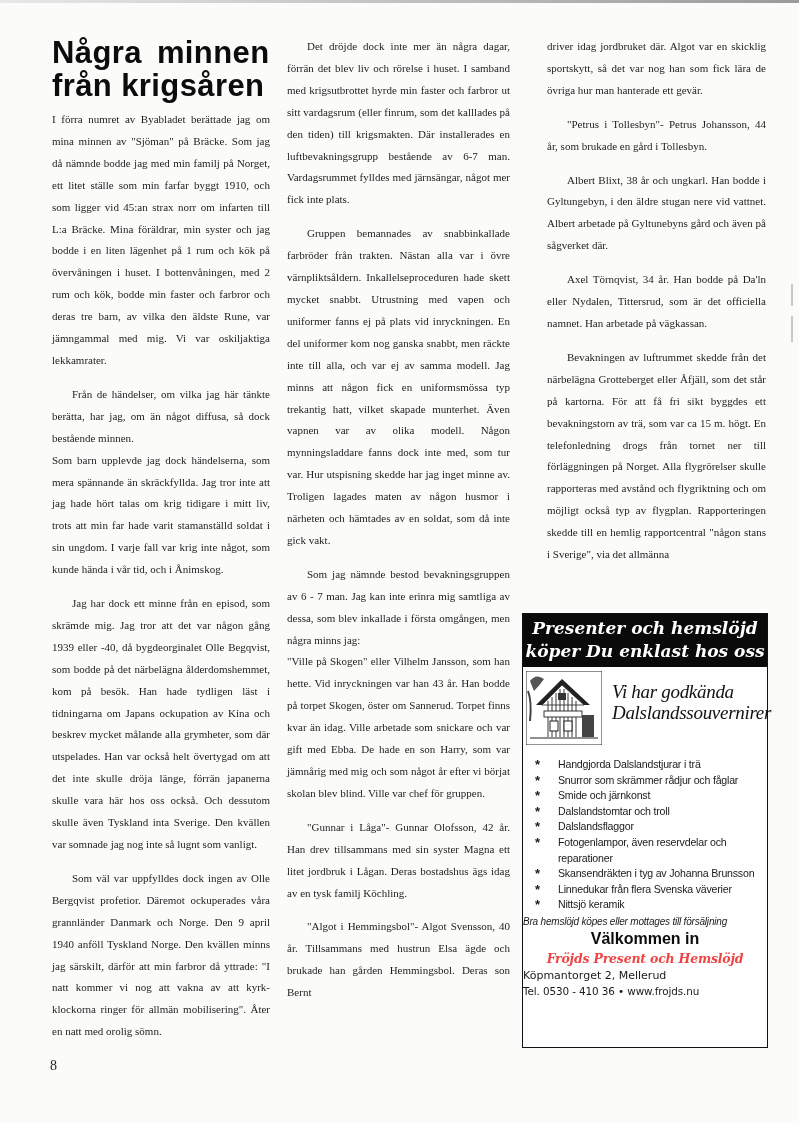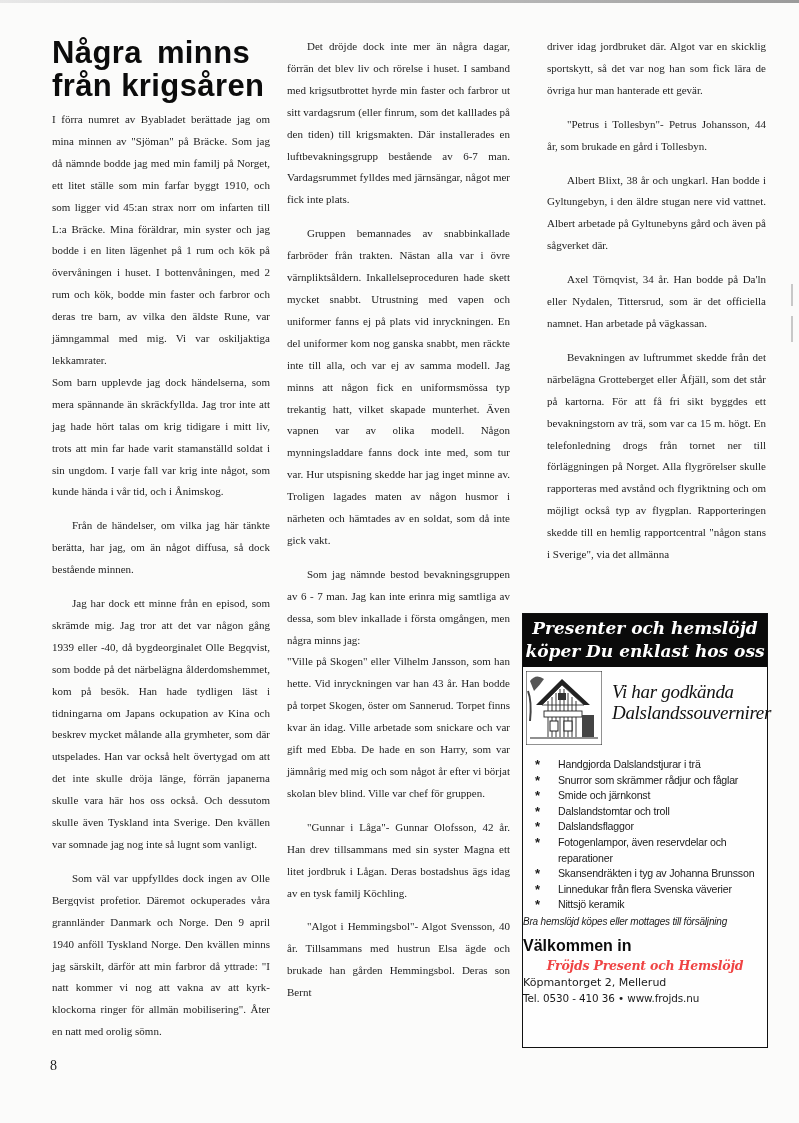--- a/index.html
+++ b/index.html
@@ -66,21 +66,21 @@
     }
     .ad-list li .star {
       position: absolute; left: 0; top: 0; font-weight: bold; font-size: 13px;
     }
     .ad-note {
       text-align: left; margin-top: 3px;
       font-family: "Liberation Sans", sans-serif; font-style: italic;
       font-size: 10px; color: #1a1a1a; letter-spacing: -0.2px;
     }
     .ad-welcome {
-      margin-top: 10px;
+      text-align: center; margin-top: 3px;
       font-family: "Liberation Sans", sans-serif; font-weight: bold;
       font-size: 16px; color: #0c0c0c;
     }
     .ad-shop {
       text-align: center; margin-top: 3px;
       font-family: "DejaVu Serif", serif; font-style: italic; font-weight: bold;
       font-size: 12.5px; color: #ef4444; letter-spacing: -0.2px;
     }
     .ad-address, .ad-contact {
       text-align: left; font-family: "DejaVu Sans", sans-serif;
@@ -88,26 +88,26 @@
     }
     .ad-contact { font-size: 10.4px; letter-spacing: -0.1px; }
   </style>
 </head>
 <body>
 
 <div class="topshade"></div>
 
 <div class="col" id="col1">
   <h1 class="title" style="margin-top:36px;">
-    <span class="l1">Några minns</span>
+    <span class="l1">Några minnen</span>
     <span class="l2">från krigsåren</span>
   </h1>
   <p class="para" style="margin-top:7px;">I förra numret av Byabladet berättade jag om mina minnen av "Sjöman" på Bräcke. Som jag då nämnde bodde jag med min familj på Norget, ett litet ställe som min farfar byggt 1910, och som ligger vid 45:an strax norr om infarten till L:a Bräcke. Mina föräldrar, min syster och jag bodde i en liten lägenhet på 1 rum och kök på övervåningen i huset. I bottenvåningen, med 2 rum och kök, bodde min faster och farbror och deras tre barn, av vilka den äldste Rune, var jämngammal med mig. Vi var oskiljaktiga lekkamrater.</p>
+  <p class="para indent gap">Från de händelser, om vilka jag här tänkte berätta, har jag, om än något diffusa, så dock bestående minnen.</p>
   <p class="para">Som barn upplevde jag dock hän­delserna, som mera spännande än skräckfyllda. Jag tror inte att jag hade hört talas om krig tidigare i mitt liv, trots att min far hade varit stamanställd soldat i sin ungdom. I varje fall var krig inte något, som kunde hända i vår tid, och i Ånimskog.</p>
-  <p class="para indent gap">Från de händelser, om vilka jag här tänkte berätta, har jag, om än något diffusa, så dock bestående minnen.</p>
   <p class="para indent gap">Jag har dock ett minne från en episod, som skrämde mig. Jag tror att det var någon gång 1939 eller -40, då bygdeorginalet Olle Begqvist, som bodde på det närbelägna ålderdoms­hemmet, kom på besök. Han hade tydligen läst i tidningarna om Japans ockupation av Kina och beskrev mycket målande alla grymheter, som där utspe­lades. Han var också helt övertygad om att det inte skulle dröja länge, förrän japanerna skulle vara här hos oss också. Och dessutom skulle även Tyskland inta Sverige. Den kvällen var somnade jag nog inte så lugnt som vanligt.</p>
   <p class="para indent gap">Som väl var uppfylldes dock ingen av Olle Bergqvist profetior. Däremot ockuperades våra grannländer Danmark och Norge. Den 9 april 1940 anföll Tysk­land  Norge. Den kvällen minns jag särskilt, därför att min farbror då yttrade: "I natt kommer vi nog att vakna av att kyrk­klockorna ringer för allmän mobilisering". Åter en natt med orolig sömn.</p>
 </div>
 
 <div class="col" id="col2">
   <p class="para indent" style="margin-top:36px;">Det dröjde dock inte mer än några dagar, förrän det blev liv och rörelse i huset. I samband med krigsutbrottet hyrde min faster och farbror ut sitt vardagsrum (eller finrum, som det kall­lades på den tiden) till krigsmakten. Där installerades en luftbevakningsgrupp bestående av 6-7 man. Vardagsrummet fylldes med järnsängar, något mer fick inte plats.</p>
   <p class="para indent gap">Gruppen bemannades av snabbin­kallade farbröder från trakten. Nästan alla var i övre värnpliktsåldern. Inkal­lelseproceduren hade skett mycket snabbt. Utrustning med vapen och uniformer fanns ej på plats vid inryck­ningen. En del uniformer kom nog ganska snabbt, men räckte inte till alla, och var ej av samma modell. Jag minns att någon fick en uniformsmössa typ trekantig hatt, vilket skapade munter­het. Även vapnen var av olika modell. Någon mynningsladdare fanns dock inte med, som tur var. Hur utspisning skedde har jag inget minne av. Troligen lagades maten av någon husmor i närheten och hämtades av en soldat, som då inte gick vakt.</p>
   <p class="para indent gap">Som jag nämnde bestod bevak­ningsgruppen av 6 - 7 man. Jag kan inte erinra mig samtliga av dessa, som blev inkallade i första omgången, men några minns jag:</p>
   <p class="para">"Ville på Skogen" eller Vilhelm Jans­son, som han hette. Vid inryckningen var han 43 år. Han bodde på torpet Skogen, öster om Sannerud. Torpet finns kvar än idag. Ville arbetade som snickare och var gift med Ebba. De hade en son Harry, som var jämnårig med mig och som något år efter vi börjat skolan blev blind. Ville var chef för gruppen.</p>
   <p class="para indent gap">"Gunnar i Låga"- Gunnar Olofsson, 42 år. Han drev tillsammans med sin syster Magna ett litet jordbruk i Lågan. Deras bostadshus ägs idag av en tysk familj Köchling.</p>

